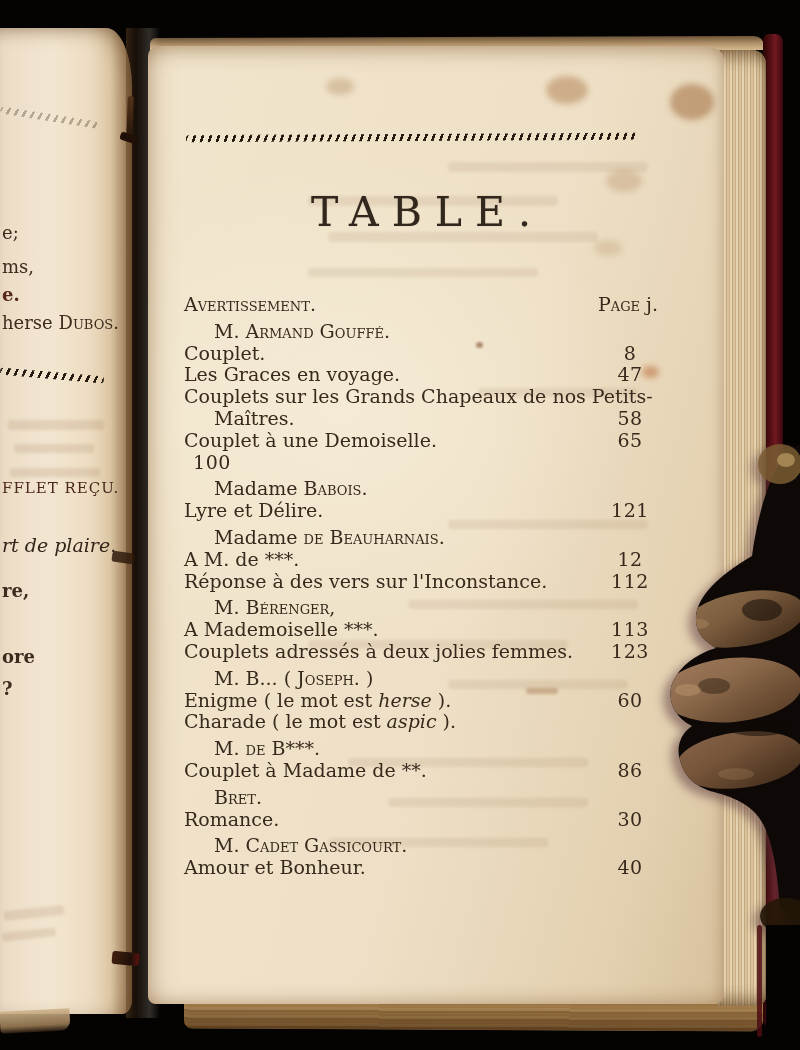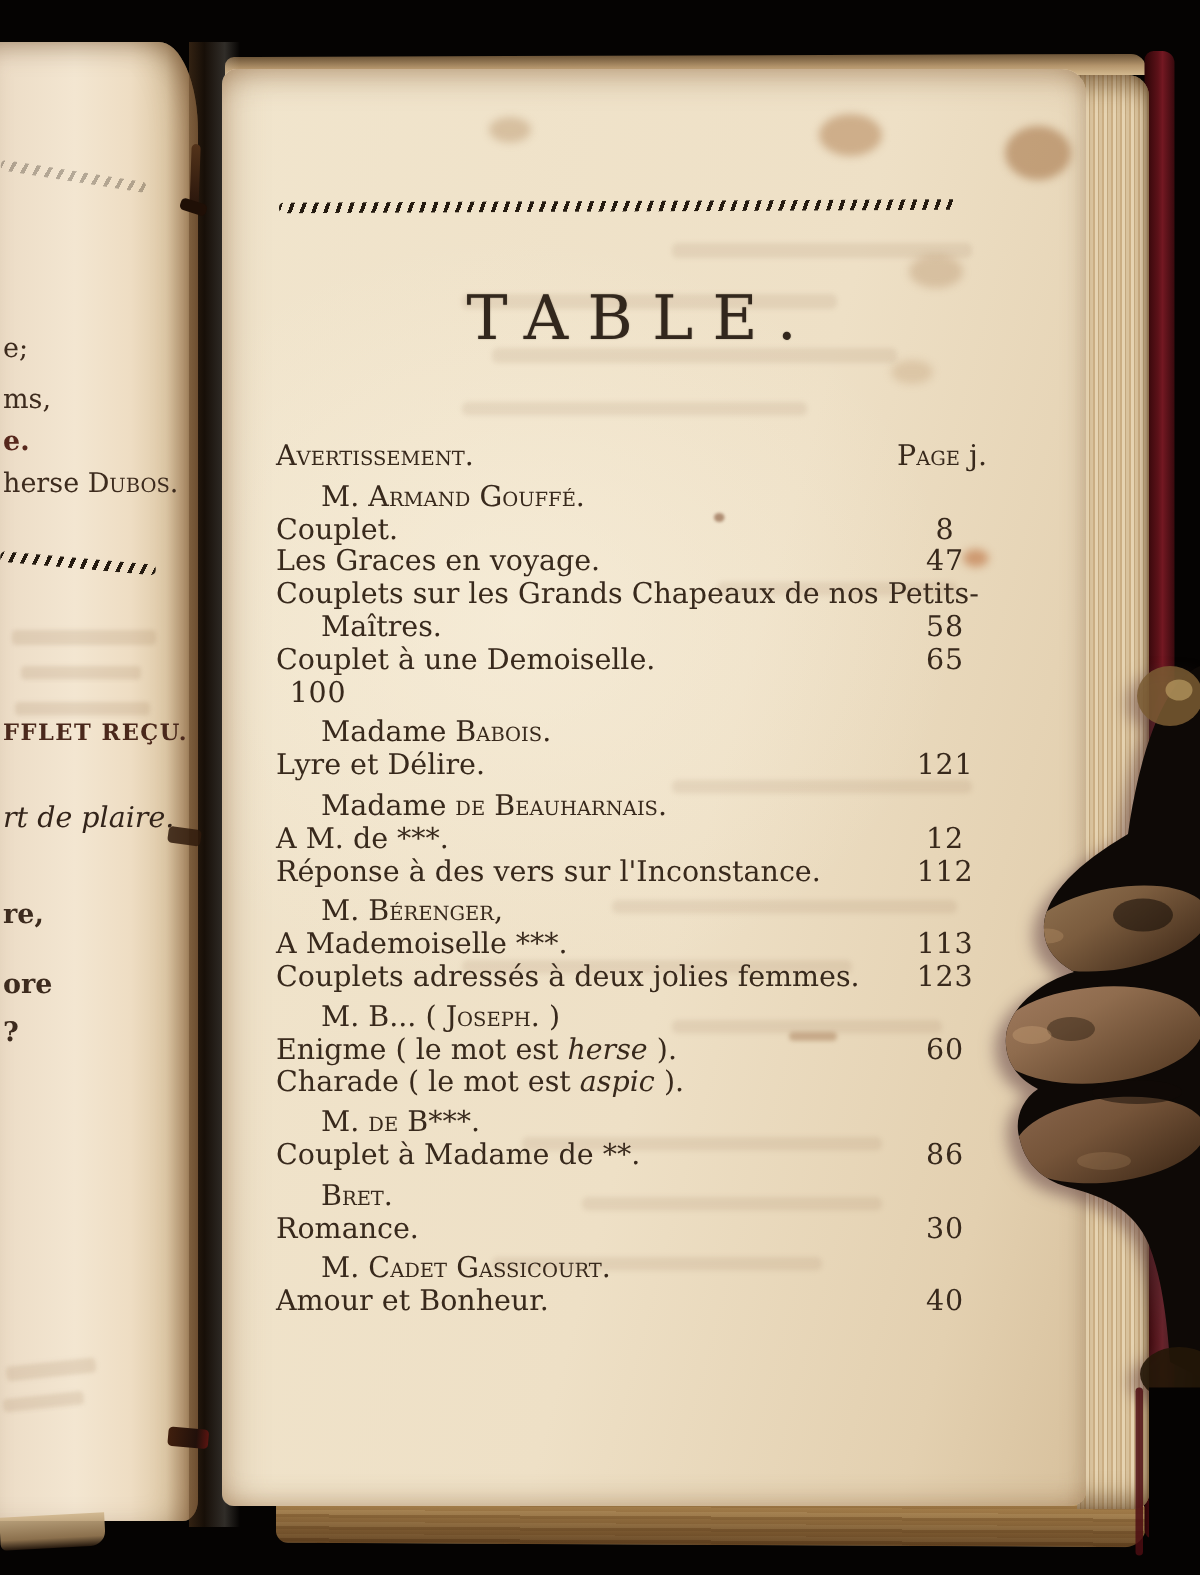--- a/index.html
+++ b/index.html
@@ -11,21 +11,21 @@
     background:linear-gradient(90deg,#ecdcc6 0%,#f3e6d1 38%,#eeddc3 66%,#dfcaa8 84%,#c0a27c 94%,#8f7050 100%);
     border-radius:0 26px 10px 0 / 0 60px 14px 0;
     box-shadow:inset -16px 0 22px -10px rgba(96,64,32,.55), inset 0 14px 18px -12px rgba(120,85,50,.5);}
   .left-page::after{content:"";position:absolute;left:0;bottom:-18px;width:70px;height:22px;
     background:linear-gradient(180deg,#cfb58c,#9a7c55 70%,#2a1c10);
     transform:rotate(-3deg);border-radius:0 0 10px 4px;opacity:.9;}
   .frag{position:absolute;left:2px;color:#3d2b1e;font-size:18px;white-space:nowrap;}
   .frag.red{color:#57281d;font-weight:600;}
   .frag.bold{font-weight:600;}
   .frag.ital{font-style:italic;font-size:19px;color:#33241a;}
-  .frag.caps{font-size:15px;font-weight:700;letter-spacing:1px;color:#4a281c;}
+  .frag.caps{font-size:15px;font-weight:400;letter-spacing:1px;color:#4a281c;}
   .sc{font-variant:small-caps;}
   .squig{height:7px;background:repeating-linear-gradient(110deg,#241a10 0 2.5px,transparent 2.5px 7.5px);
          border-radius:3px;}
   .lp-squig{position:absolute;left:0;top:342px;width:102px;transform:rotate(5deg);}
   .lp-ghost{position:absolute;background:rgba(140,105,70,.16);filter:blur(1.5px);border-radius:3px;}
 
   
   .gutter{position:absolute;left:126px;top:28px;width:34px;height:990px;
     background:linear-gradient(90deg,rgba(95,64,34,.5) 0%,rgba(70,45,22,.28) 30%,rgba(245,235,215,.18) 70%,rgba(0,0,0,0) 100%);}
   .tick{position:absolute;background:#2f1a0c;border-radius:3px;}
@@ -103,21 +103,21 @@
     <div class="frag" style="top:194px;">e;</div>
     <div class="frag" style="top:228px;">ms,</div>
     <div class="frag bold red" style="top:256px;">e.</div>
     <div class="frag" style="top:284px;"><span>herse </span><span class="sc">Dubos.</span></div>
     <div class="squig" style="position:absolute;left:0;top:344px;width:104px;transform:rotate(5deg);"></div>
     <div class="lp-ghost" style="left:8px;top:392px;width:96px;height:10px;"></div>
     <div class="lp-ghost" style="left:14px;top:416px;width:80px;height:9px;"></div>
     <div class="lp-ghost" style="left:10px;top:440px;width:90px;height:9px;"></div>
     <div class="frag caps" style="top:451px;">FFLET REÇU.</div>
     <div class="frag ital" style="top:506px;">rt de plaire.</div>
-    <div class="frag bold" style="top:571px;text-align:right;">re,</div>
+    <div class="frag bold" style="top:552px;text-align:right;">re,</div>
     <div class="frag bold" style="top:618px;">ore</div>
     <div class="frag bold" style="top:650px;">?</div>
     <div class="lp-ghost" style="left:4px;top:880px;width:60px;height:10px;transform:rotate(-6deg);"></div>
     <div class="lp-ghost" style="left:2px;top:902px;width:54px;height:9px;transform:rotate(-6deg);"></div>
   </div>
 
   <div class="gutter"></div>
   <div class="tick tick1"></div>
   <div class="tick tick1b"></div>
   <div class="tick tick2"></div>

